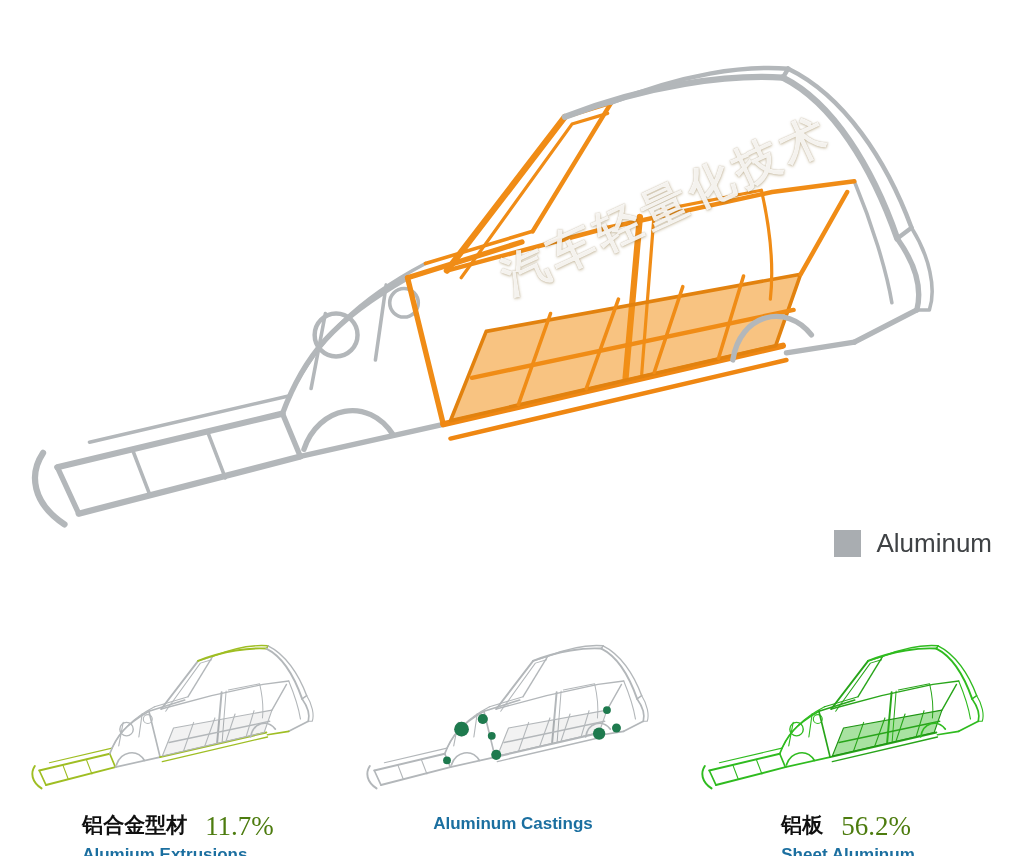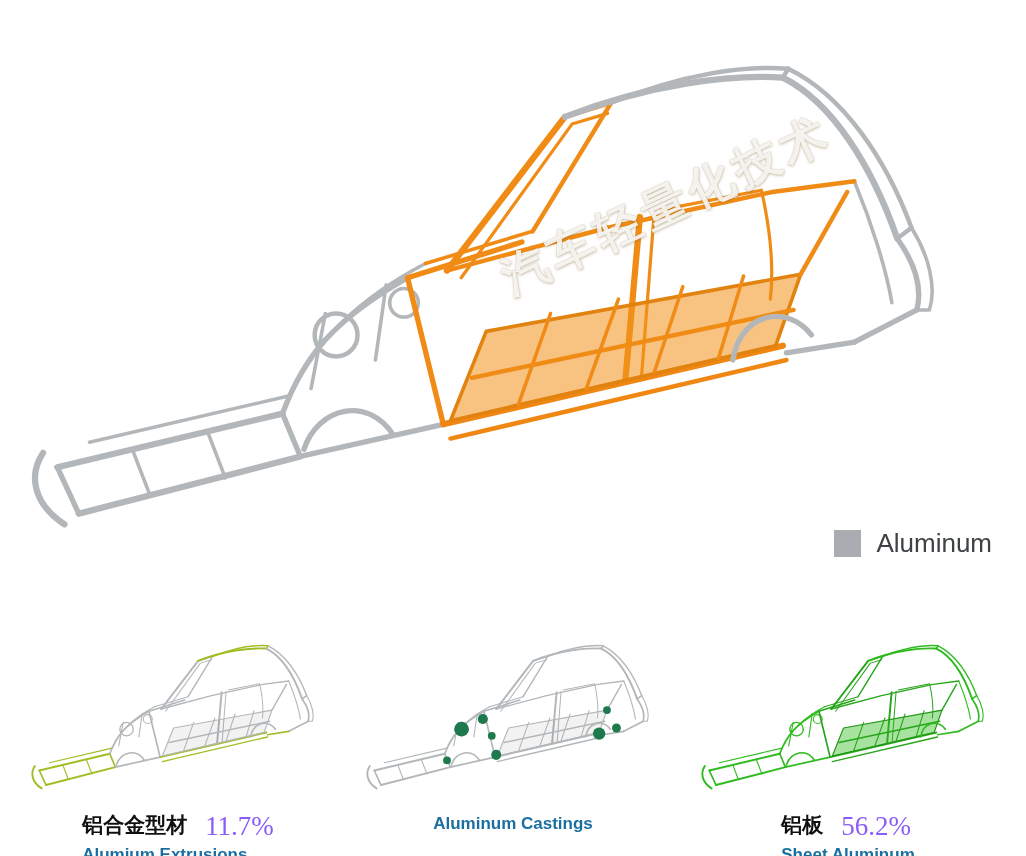--- a/index.html
+++ b/index.html
@@ -45,21 +45,21 @@
   .sw-steel{background:#f0891a;}
   .legend-label{font-size:26px;color:#3f4245;}
   .bottom{
     position:absolute;left:0;top:626px;width:1026px;box-sizing:border-box;
     display:flex;justify-content:space-between;padding:0 12px;
   }
   figure.material{margin:0;width:332px;display:flex;flex-direction:column;align-items:center;}
   .small-car{width:302px;height:185px;}
   .cap{display:flex;align-items:flex-start;gap:18px;margin-top:0;}
   .zh{font-size:21px;font-weight:700;color:#101010;}
-  .pct{font-size:27px;color:#8b5cf6;font-family:"Liberation Serif",serif;}
+  .pct{font-size:27px;color:#4d7c0f;font-family:"Liberation Serif",serif;}
   .en{font-size:17px;font-weight:700;color:#1b6fa0;margin-top:3px;}
 </style>
 </head>
 <body>
 
 <svg width="0" height="0" style="position:absolute" aria-hidden="true">
   <defs>
     <g id="carGeo" fill="none" stroke-linecap="round" stroke-linejoin="round">
 
       <path style="stroke:var(--frc)" stroke-width="3.5" d="M14,250 C6,262 8,278 26,290"></path>

